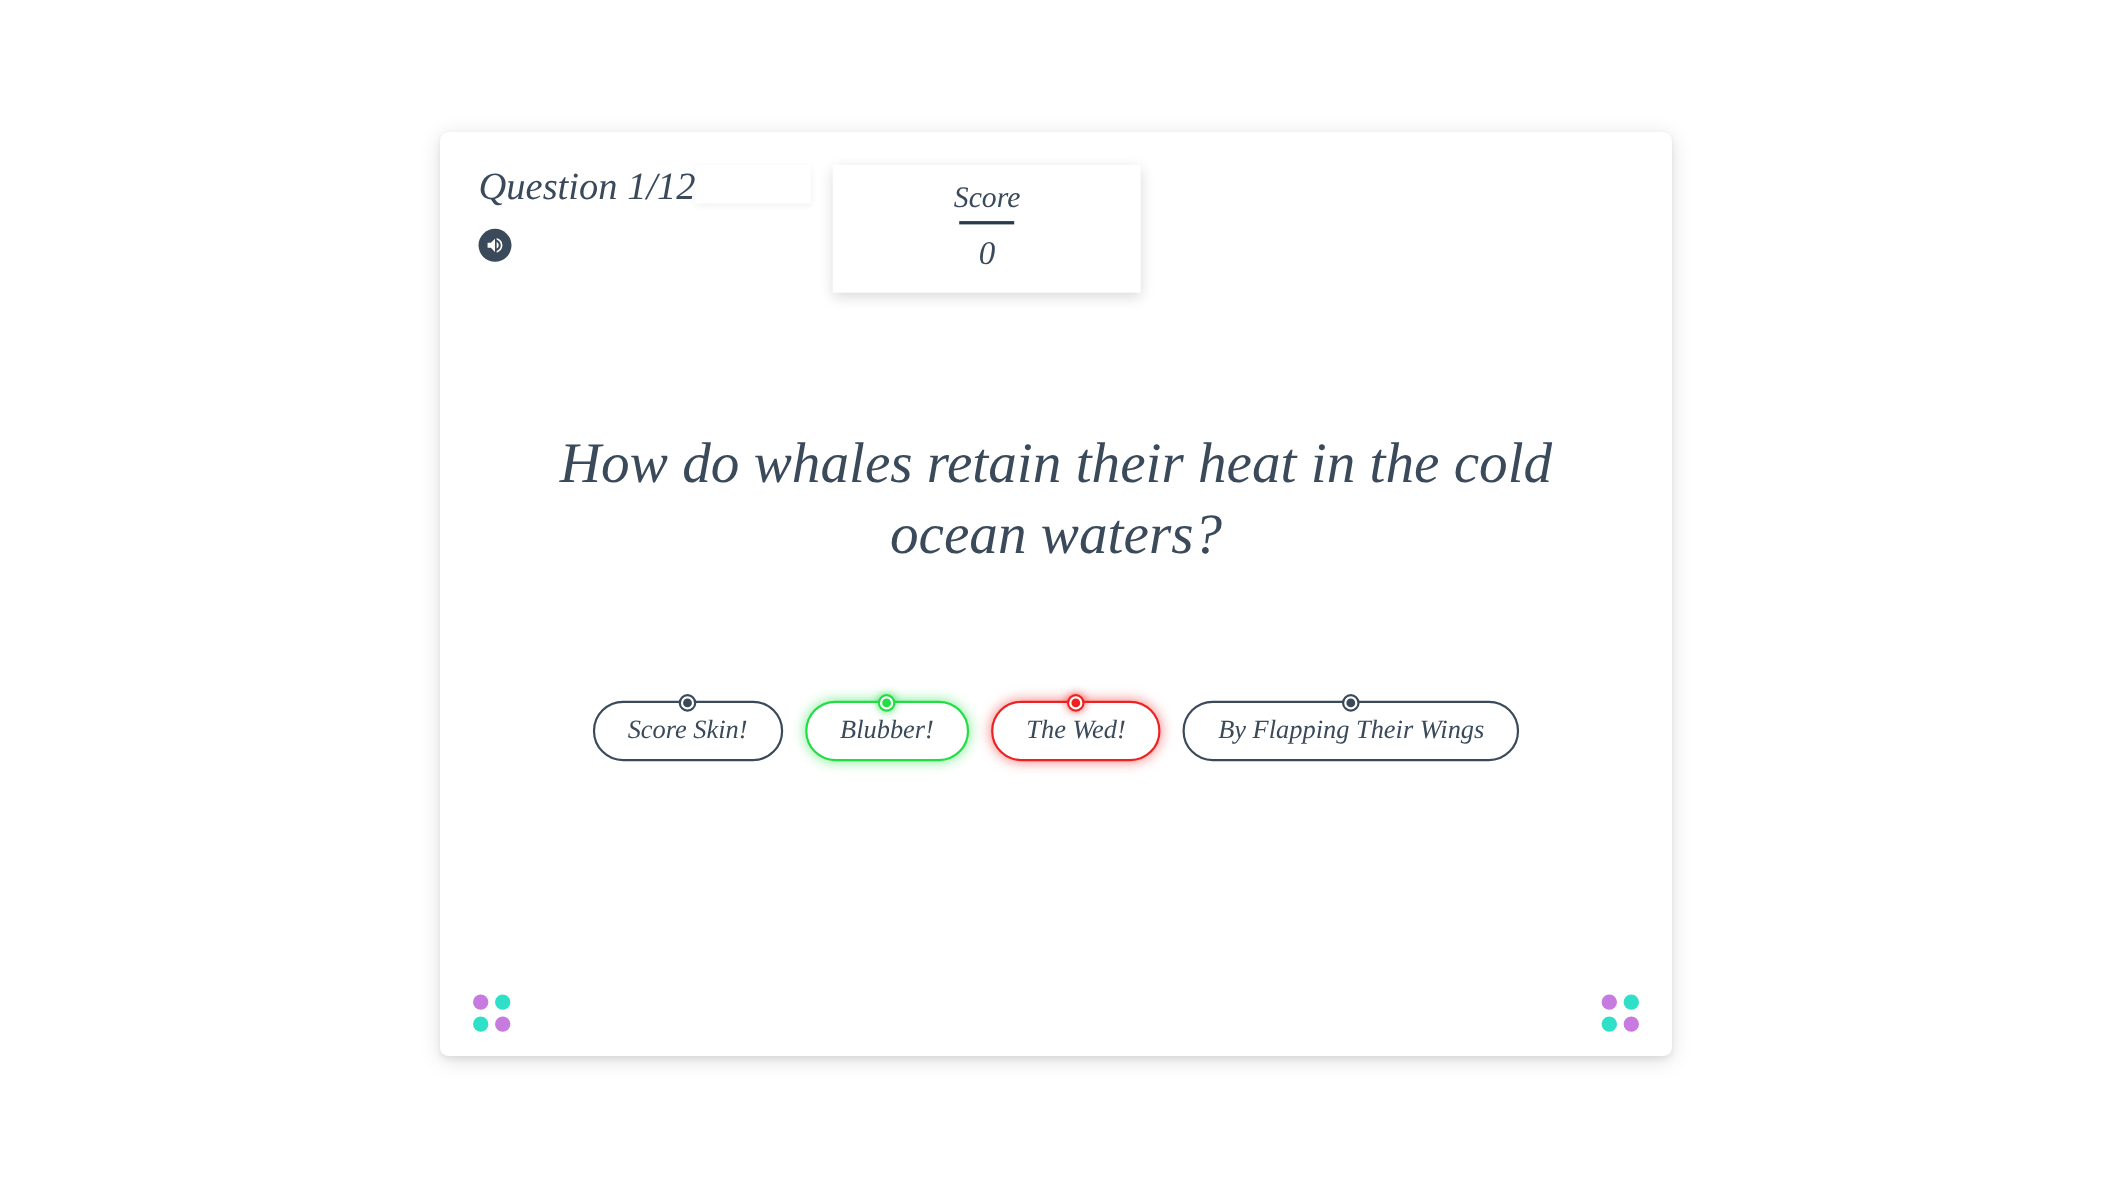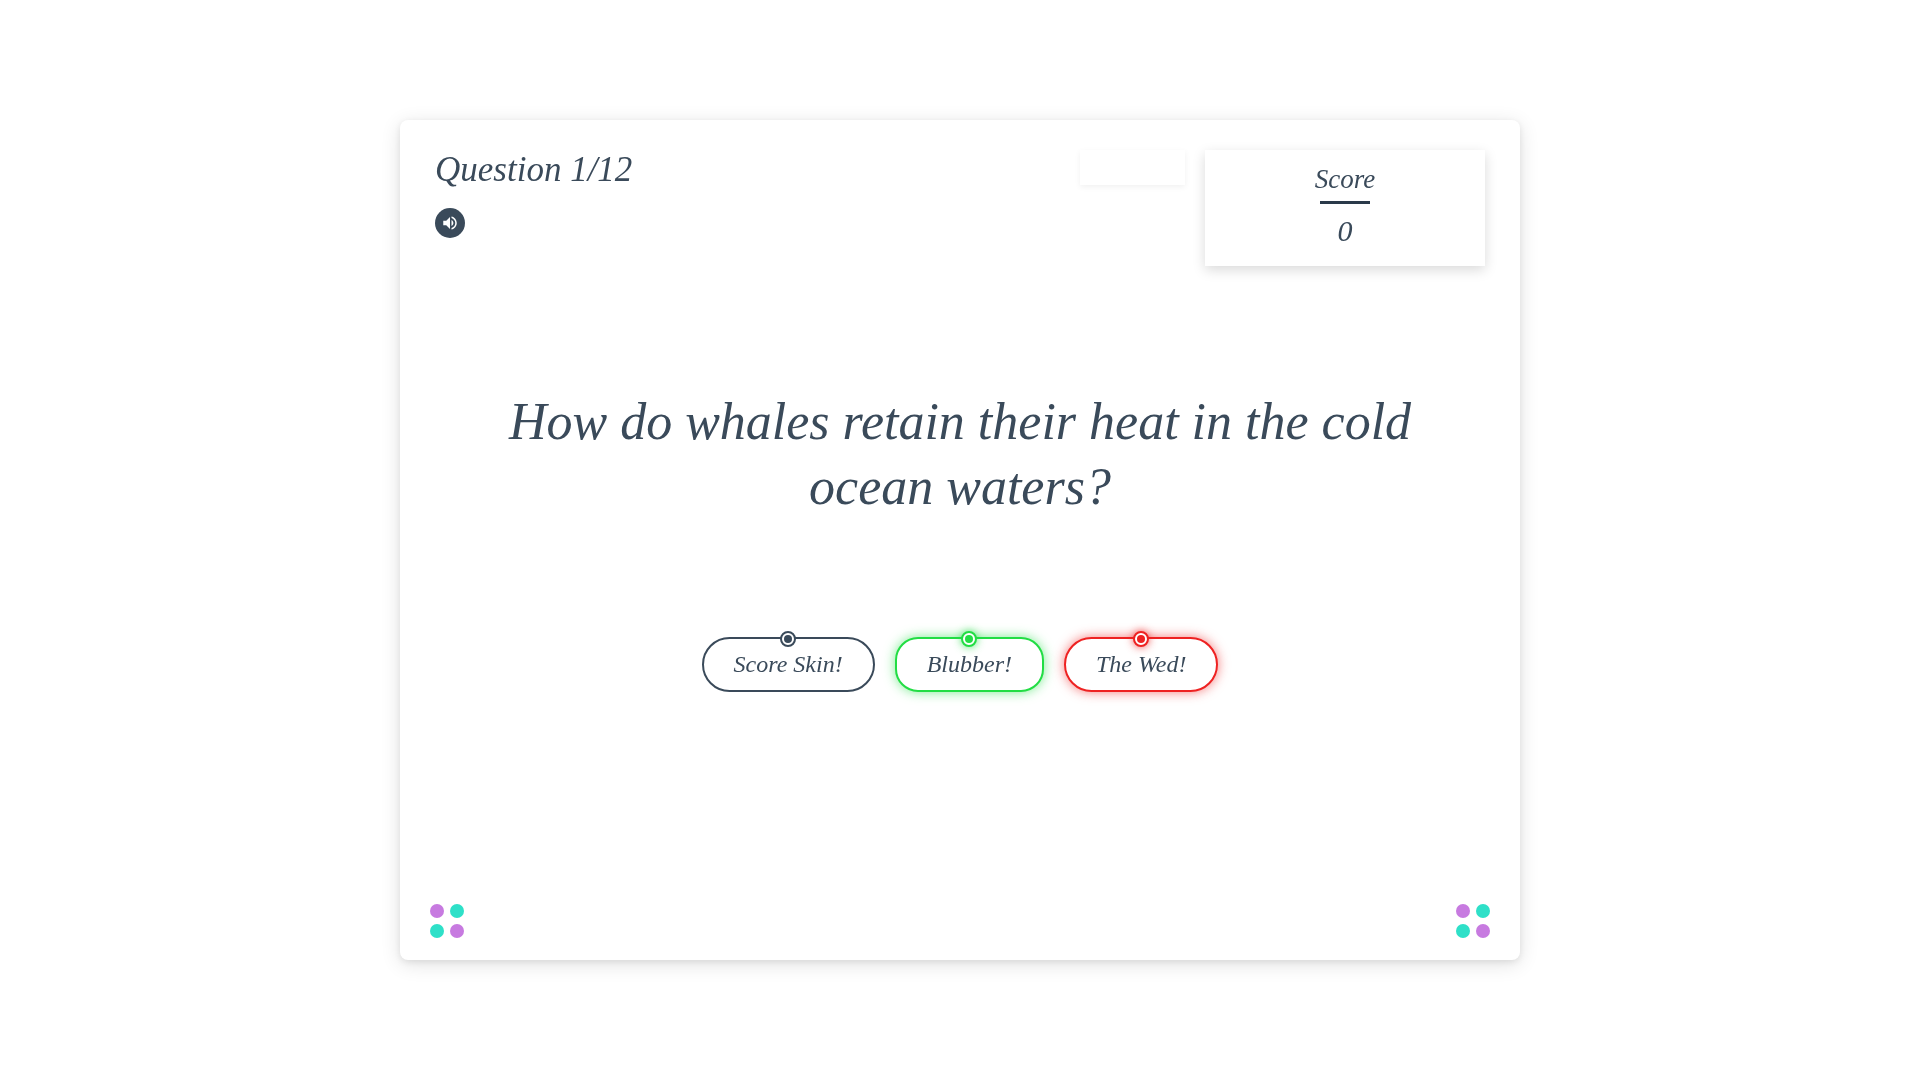--- a/index.html
+++ b/index.html
@@ -24,21 +24,20 @@
       height: 840px;
       background: #ffffff;
       border-radius: 8px;
       box-shadow: 0 4px 20px rgba(0,0,0,0.12), 0 2px 6px rgba(0,0,0,0.08);
       position: relative;
       padding: 30px 35px;
     }
     
     .header-row {
       display: flex;
-      justify-content: space-between;
       align-items: flex-start;
     }
     
     .question-counter-block {
       display: flex;
       flex-direction: column;
       gap: 18px;
     }
     
     .question-counter {
@@ -144,21 +143,20 @@
       font-style: italic;
       font-size: 24px;
       color: #3a4a5a;
       cursor: pointer;
       white-space: nowrap;
     }
     
     .answer-btn.correct {
       border-color: #22dd44;
       box-shadow: 0 0 12px rgba(34,221,68,0.6);
-      border-radius: 23px;
     }
     
     .answer-btn.wrong {
       border-color: #ee2222;
       box-shadow: 0 0 12px rgba(238,34,34,0.6);
     }
     
     .answer-radio {
       position: absolute;
       top: -8px;
@@ -261,20 +259,24 @@
         <span>Score Skin!</span>
       </button>
       <button class="answer-btn correct">
         <span class="answer-radio"></span>
         <span>Blubber!</span>
       </button>
       <button class="answer-btn wrong">
         <span class="answer-radio"></span>
         <span>The Wed!</span>
       </button>
+      <button class="answer-btn">
+        <span class="answer-radio"></span>
+        <span>By Flapping Their Wings</span>
+      </button>
     </div>
   </div>
 
   <div class="dots-decoration bottom-left">
     <div class="dot purple"></div>
     <div class="dot teal"></div>
     <div class="dot teal"></div>
     <div class="dot purple"></div>
   </div>
 

